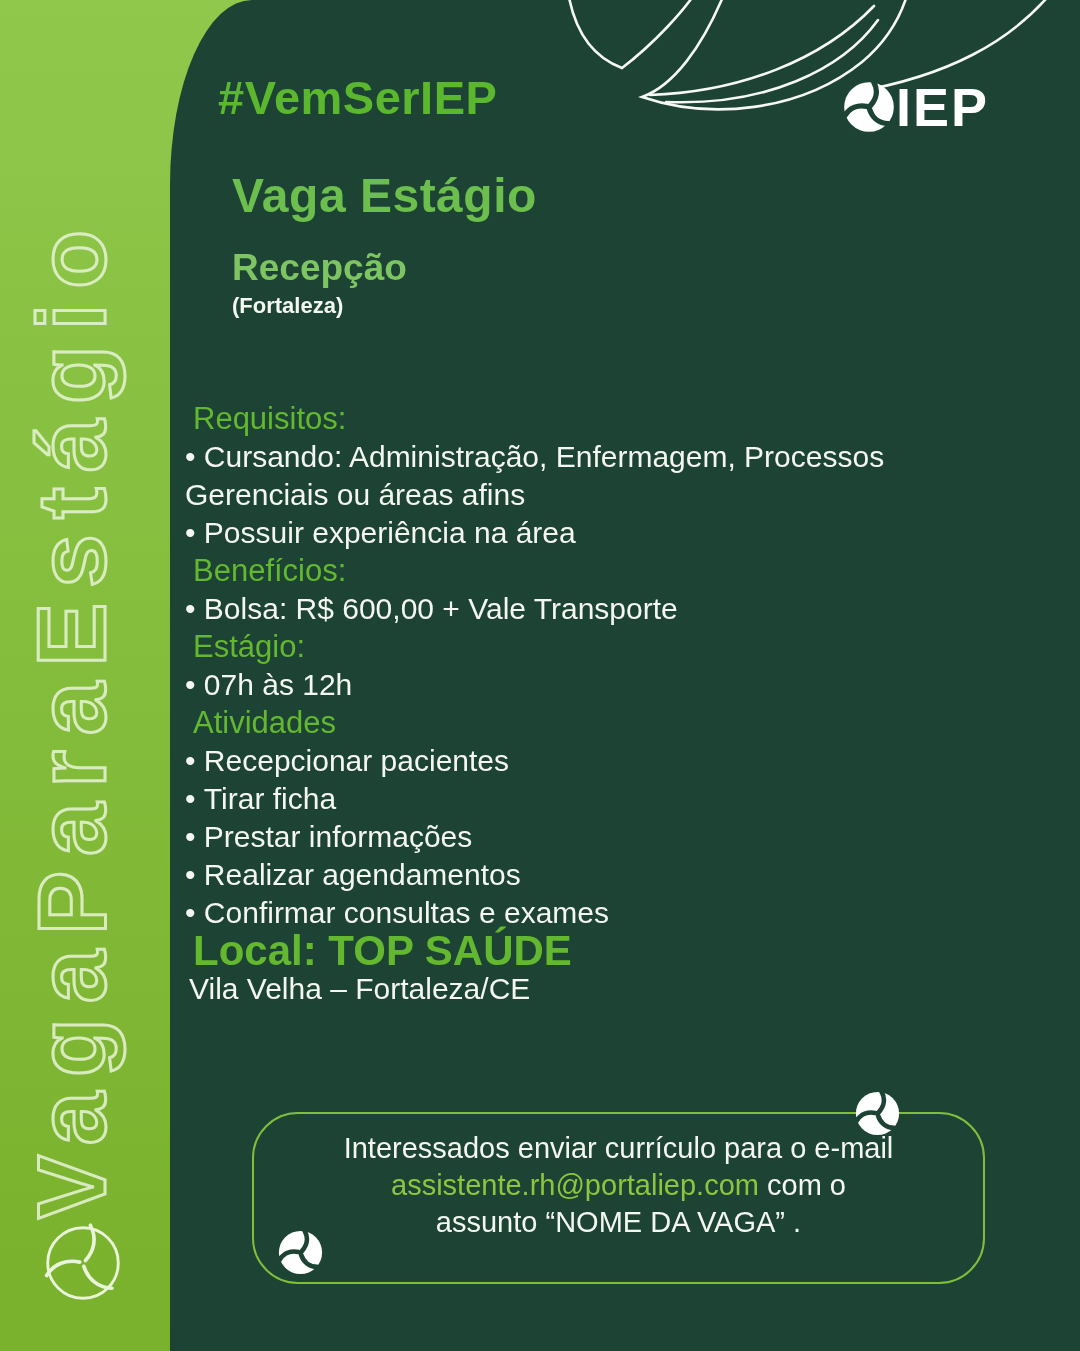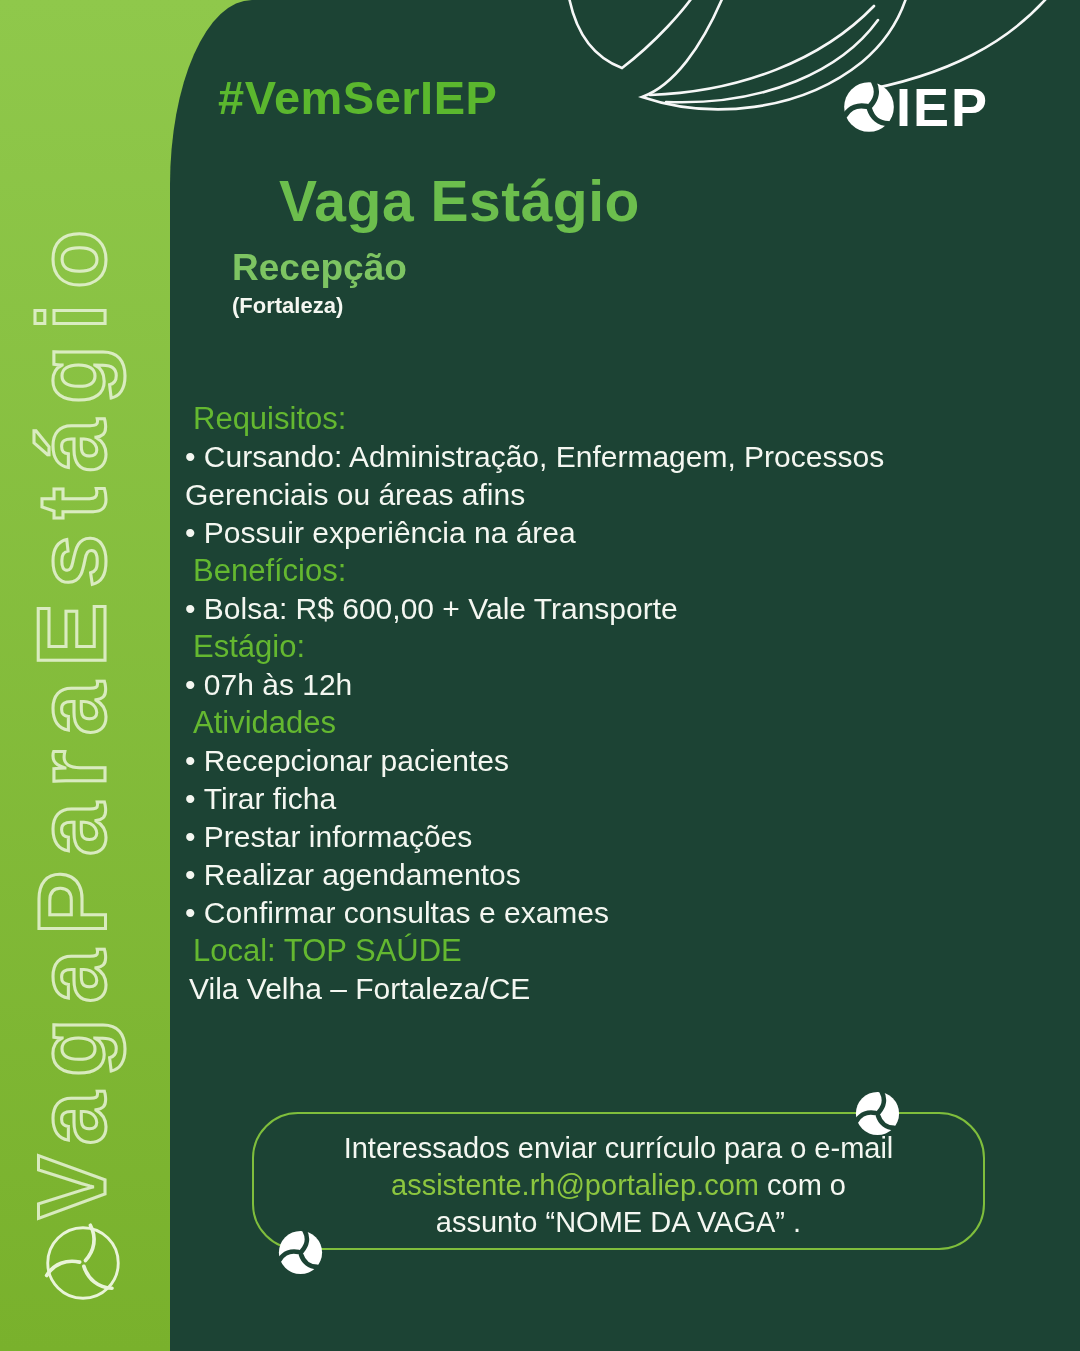--- a/index.html
+++ b/index.html
@@ -36,34 +36,34 @@
   .panel{
     position:absolute;left:170px;top:0;width:910px;height:1351px;
     background:var(--background-dark);
     border-top-left-radius:82px 185px;
   }
   .leaf-sketch{position:absolute;left:300px;top:0;width:610px;height:170px;overflow:visible;}
   .brand{position:absolute;left:672px;top:80px;display:flex;}
   .brand-icon{width:54px;height:54px;}
   .brand-text{color:#fff;font-size:54px;font-weight:700;letter-spacing:2px;line-height:1;}
   .hashtag{position:absolute;left:48px;top:70px;color:var(--accent-green);font-size:47px;font-weight:700;letter-spacing:.5px;}
-  .job-title{position:absolute;left:62px;top:168px;color:var(--title-green);font-size:57px;font-weight:700;letter-spacing:.5px;margin-left:47px;}
+  .job-title{position:absolute;left:62px;top:168px;color:var(--title-green);font-size:48px;font-weight:700;letter-spacing:.5px;}
   .job-subtitle{position:absolute;left:62px;top:247px;color:var(--subtitle-green);font-size:37px;font-weight:600;}
   .job-city{position:absolute;left:62px;top:293px;color:var(--text-white);font-size:22px;font-weight:600;}
   .content{
     position:absolute;left:15px;top:400px;width:800px;
     color:var(--text-white);font-size:30px;line-height:38px;font-weight:400;
   }
   .section-heading{color:var(--heading-green);font-weight:400;font-size:31px;padding-left:8px;}
   .content ul{list-style:none;}
   .content li::before{content:"\2022\00a0";}
-  .local-label{color:var(--heading-green);font-weight:400;font-size:31px;padding-left:8px;}
+  .local-label{color:var(--heading-green);font-weight:700;font-size:42px;padding-left:8px;}
   .local-address{padding-left:4px;}
   .contact-box{
-    position:absolute;left:82px;top:1112px;width:733px;height:138px;
+    position:absolute;left:82px;top:1112px;width:733px;height:172px;
     border:2.5px solid var(--box-border-green);border-radius:46px;
     color:var(--text-white);font-size:29px;line-height:37px;text-align:center;
     padding-top:16px;
   }
   .contact-email{color:var(--email-green);text-decoration:none;cursor:pointer;}
   .badge{position:absolute;width:47px;height:47px;}
   .badge-top-right{left:684px;top:1090px;}
   .badge-bottom-left{left:107px;top:1229px;}
 </style>
 </head>

